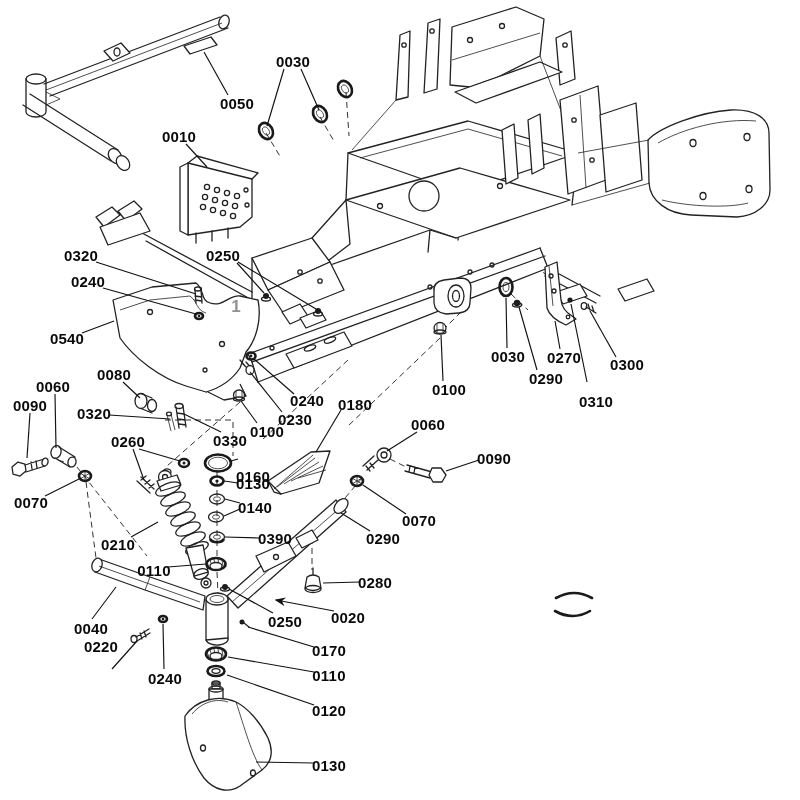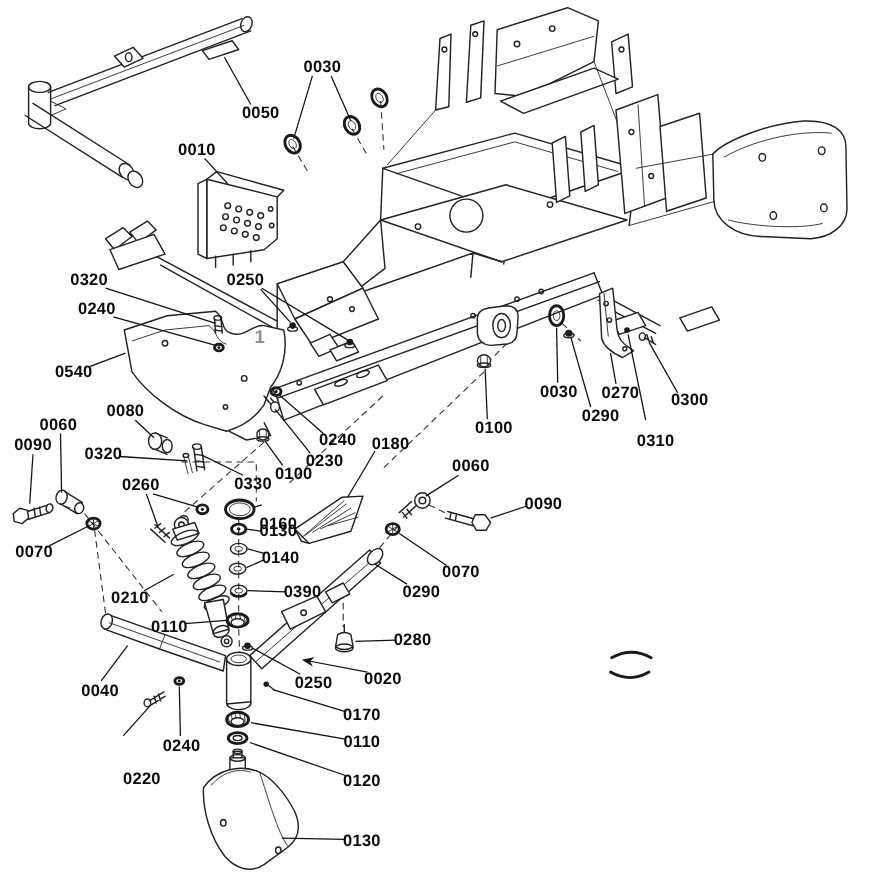--- a/index.html
+++ b/index.html
@@ -411,21 +411,21 @@
       <div class="callout" style="left: 118px; top: 544px;">0210</div>
       <div class="callout" style="left: 154px; top: 570px;">0110</div>
       <div class="callout" style="left: 428px; top: 424px;">0060</div>
       <div class="callout" style="left: 494px; top: 458px;">0090</div>
       <div class="callout" style="left: 419px; top: 520px;">0070</div>
       <div class="callout" style="left: 383px; top: 538px;">0290</div>
       <div class="callout" style="left: 375px; top: 582px;">0280</div>
       <div class="callout" style="left: 285px; top: 621px;">0250</div>
       <div class="callout" style="left: 348px; top: 617px;">0020</div>
       <div class="callout" style="left: 71px; top: 628px; margin-left: 20px;">0040</div>
-      <div class="callout" style="left: 101px; top: 708px; margin-left: 28px;">0220</div>
+      <div class="callout" style="left: 101px; top: 646px;">0220</div>
       <div class="callout" style="left: 165px; top: 678px;">0240</div>
       <div class="callout" style="left: 329px; top: 650px;">0170</div>
       <div class="callout" style="left: 329px; top: 675px;">0110</div>
       <div class="callout" style="left: 329px; top: 710px;">0120</div>
       <div class="callout" style="left: 329px; top: 765px;">0130</div>
       <div class="callout" style="left: 508px; top: 356px;">0030</div>
       <div class="callout" style="left: 546px; top: 378px;">0290</div>
       <div class="callout" style="left: 564px; top: 357px;">0270</div>
       <div class="callout" style="left: 596px; top: 390px; margin-top: 11px;">0310</div>
       <div class="callout" style="left: 627px; top: 364px;">0300</div>

